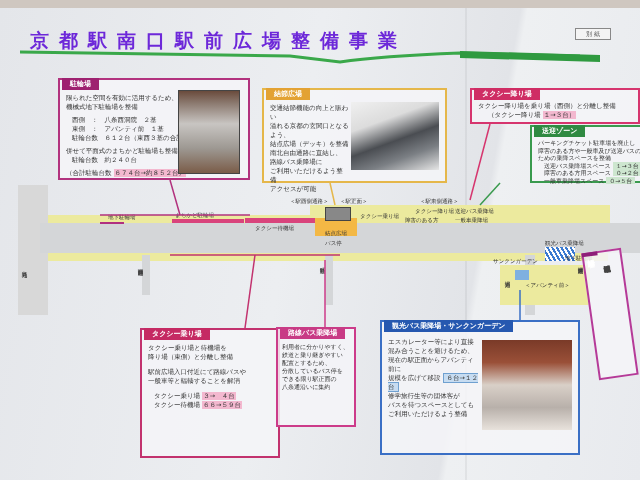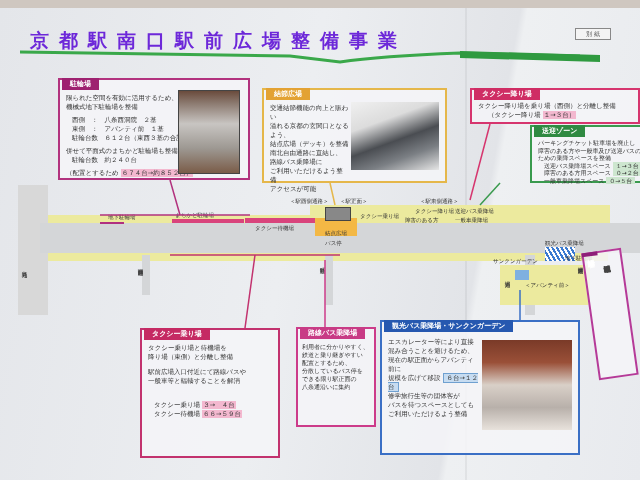--- a/index.html
+++ b/index.html
@@ -52,21 +52,21 @@
   .photo-node {
     position: absolute; right: 6px; top: 12px; width: 88px; height: 68px;
     background: linear-gradient(160deg, #f0f0f0 0%, #dcdcdc 30%, #4a4d52 55%, #7b7f84 75%, #e6e6e6 100%);
   }
   .c-taxi-drop { left: 470px; top: 88px; width: 170px; height: 36px; border-color: #d6356e; }
   .c-taxi-drop .hdr { background: #cf2d64; }
   .c-pickup-zone { left: 495px; top: 125px; width: 124px; height: 58px; border-color: #3a9a4e; margin-left: 35px; }
   .c-pickup-zone .hdr { background: #2f8a42; }
   .c-taxi-ride { left: 140px; top: 328px; width: 140px; height: 130px; border-color: #c2326e; }
   .c-taxi-ride .hdr { background: #c52a63; }
-  .c-route-bus { left: 296px; top: 327px; width: 80px; height: 100px; border-color: #cc3b8a; }
+  .c-route-bus { left: 276px; top: 327px; width: 80px; height: 100px; border-color: #cc3b8a; }
   .c-route-bus .hdr { background: #c83b85; }
   .c-tour-bus { left: 380px; top: 320px; width: 200px; height: 135px; border-color: #3a6fc5; }
   .c-tour-bus .hdr { background: #2658b0; }
   .photo-tour {
     position: absolute; right: 6px; top: 18px; width: 90px; height: 90px;
     background: linear-gradient(180deg, #7a3a28 0%, #9a5038 25%, #d9d0c8 50%, #b8b0aa 75%, #e8e2dc 100%);
   }
   .c-bike2 { left: 590px; top: 250px; width: 40px; height: 128px; border-color: #b53a98; transform: rotate(-8deg); }
   .c-bike2 .hdr { background: #8e1f78; left: -2px; top: -2px; padding: 2px 3px; writing-mode: vertical-rl; }
   .c-bike2 .vtext { position: absolute; left: 16px; top: 8px; writing-mode: vertical-rl; font-size: 7px; color: #444; }
@@ -101,21 +101,21 @@
   <div class="hdr">駐輪場</div>
   <div class="body">
     <div>限られた空間を有効に活用するため、</div>
     <div>機械式地下駐輪場を整備</div>
     <div style="margin-top:4px;padding-left:6px">西側　：　八条西洞院　２基</div>
     <div style="padding-left:6px">東側　：　アバンティ前　１基</div>
     <div style="padding-left:6px">駐輪台数　６１２台（東西３基の合計値）</div>
     <div style="margin-top:4px">併せて平面式のまちかど駐輪場も整備</div>
     <div style="padding-left:6px">駐輪台数　約２４０台</div>
     <div style="margin-top:4px">
-      <span>（配置とするため</span>
+      <span>（合計駐輪台数</span>
       <span class="hl-pink">６７４台→約８５２台）</span>
     </div>
   </div>
   <div class="photo-parking"></div>
 </div>
 
 <div class="callout c-node">
   <div class="hdr">結節広場</div>
   <div class="body" style="right:96px">
     <div>交通結節機能の向上と賑わい</div>
@@ -209,21 +209,21 @@
   <path d="M520 290 L520 320" stroke="#3a6fc5" stroke-width="1.5" fill="none"></path>
 </svg>
 
 <div class="callout c-taxi-ride">
   <div class="hdr">タクシー乗り場</div>
   <div class="body">
     <div>タクシー乗り場と待機場を</div>
     <div>降り場（東側）と分離し整備</div>
     <div style="margin-top:6px">駅前広場入口付近にて路線バスや</div>
     <div>一般車等と輻輳することを解消</div>
-    <div style="margin-top:15px;padding-left:6px"><span>タクシー乗り場</span> <span class="hl-pink">３→　４台</span></div>
+    <div style="margin-top:6px;padding-left:6px"><span>タクシー乗り場</span> <span class="hl-pink">３→　４台</span></div>
     <div style="padding-left:6px"><span>タクシー待機場</span> <span class="hl-pink">６６→５９台</span></div>
   </div>
 </div>
 
 <div class="callout c-route-bus">
   <div class="hdr">路線バス乗降場</div>
   <div class="body" style="left:4px;font-size:6px;line-height:8px">
     <div>利用者に分かりやすく、</div>
     <div>鉄道と乗り継ぎやすい</div>
     <div>配置とするため、</div>

